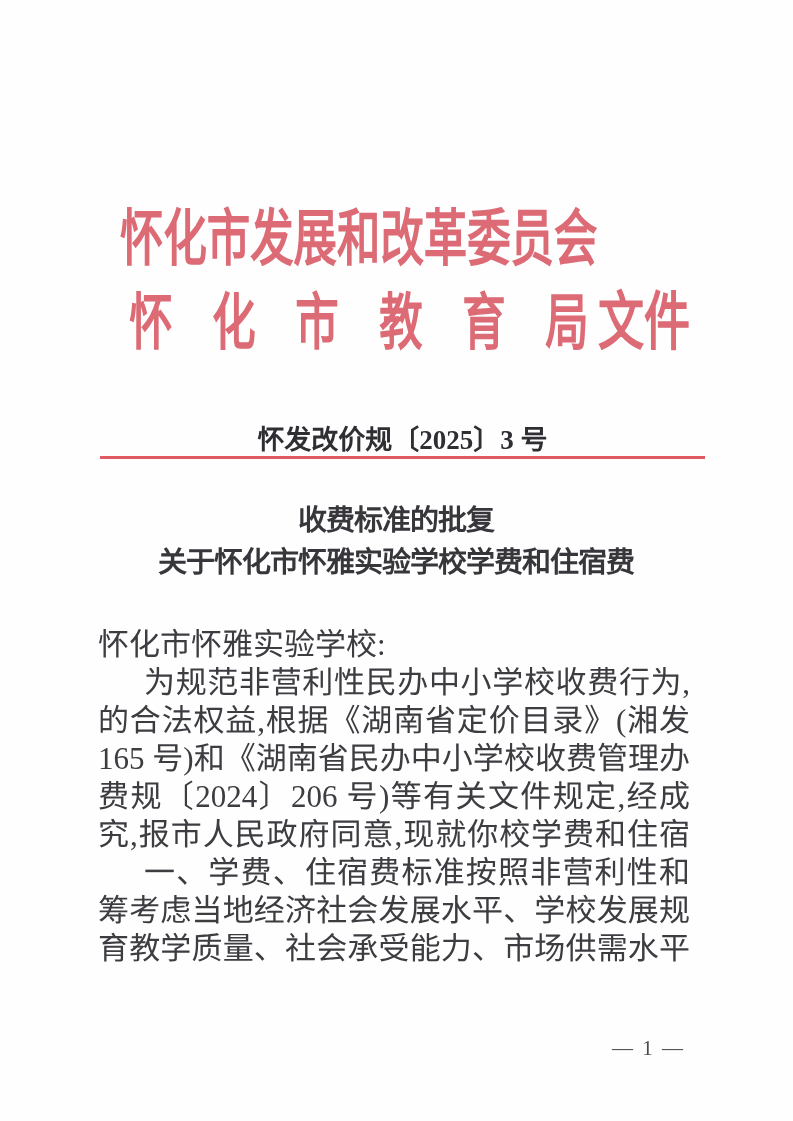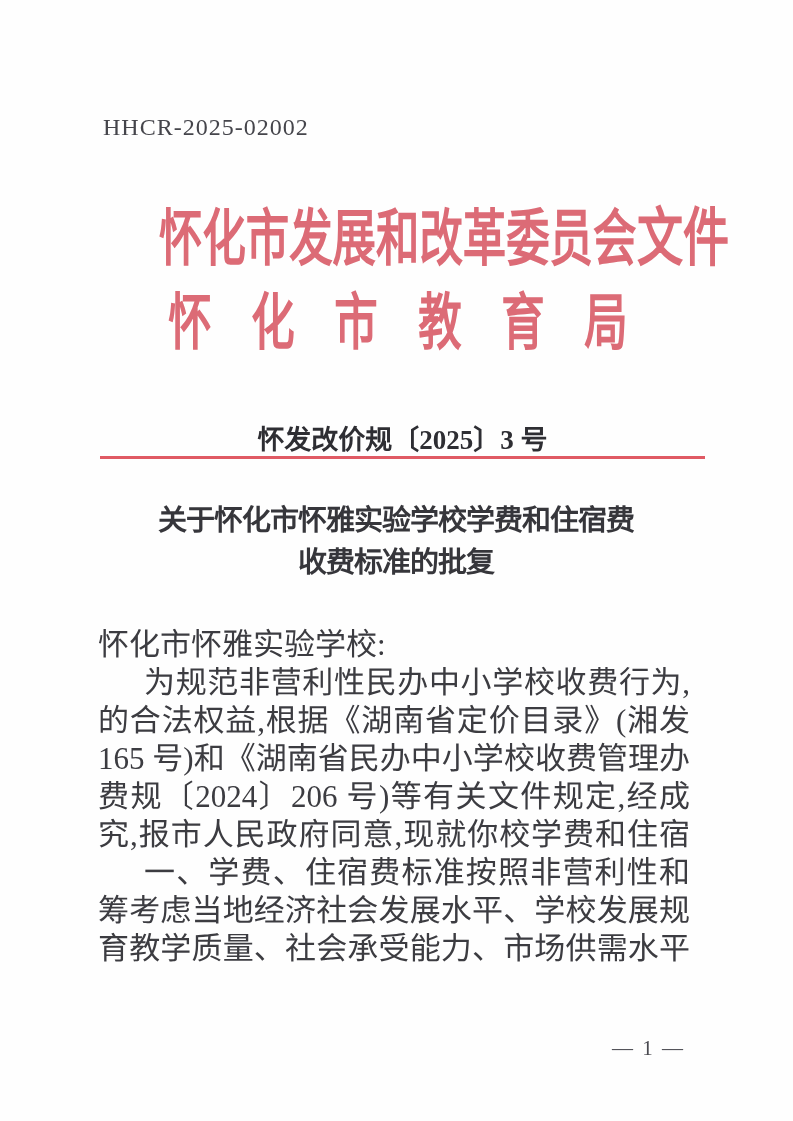--- a/index.html
+++ b/index.html
@@ -28,24 +28,23 @@
     font-family: "Liberation Serif", "DejaVu Serif", serif;
   }
 
   
   .red-header {
     position: absolute;
     left: 120px;
     top: 207px;
     width: 576px;
     display: flex;
-    align-items: flex-start;
+    align-items: flex-end;
     color: var(--header-red, #dc6b76);
     font-weight: bold;
-    margin-left: 39px;
   }
   .agency-lines { width: 478px; }
   .agency-line1 {
     height: 64px;
     line-height: 64px;
     white-space: nowrap;
     margin-bottom: 20px;
   }
   .agency-line1 .squeeze {
     display: inline-block;
@@ -137,21 +136,20 @@
     font-size: 21px;
     letter-spacing: 2px;
     color: #4a4a50;
   }
 </style>
 </head>
 <body>
 
 <div class="page">
 
-  <div class="doc-code">HHCR-2025-02002</div>
 
   <div class="red-header">
     <div class="agency-lines">
       <div class="agency-line1">
         <span class="squeeze">怀化市发展和改革委员会</span>
       </div>
       <div class="agency-line2">
         <span class="ch">怀</span>
         <span class="ch">化</span>
         <span class="ch">市</span>
@@ -161,22 +159,22 @@
       </div>
     </div>
     <div class="doc-type">文件</div>
   </div>
 
   <div class="doc-number">怀发改价规〔2025〕3 号</div>
 
   <div class="red-rule"></div>
 
   <div class="title">
+    <div>收费标准的批复</div>
     <div>关于怀化市怀雅实验学校学费和住宿费</div>
-    <div>收费标准的批复</div>
   </div>
 
   <div class="body-text">
     <div class="line salutation">怀化市怀雅实验学校:</div>
     <div class="line just indent">为规范非营利性民办中小学校收费行为,维护学校和学生</div>
     <div class="line just">的合法权益,根据《湖南省定价目录》(湘发改价调规〔2023〕</div>
     <div class="line just">165 号)和《湖南省民办中小学校收费管理办法》(湘发改价</div>
     <div class="line just">费规〔2024〕206 号)等有关文件规定,经成本监审、集体研</div>
     <div class="line just">究,报市人民政府同意,现就你校学费和住宿费标准批复如下:</div>
     <div class="line just indent">一、学费、住宿费标准按照非营利性和成本补偿原则,统</div>

